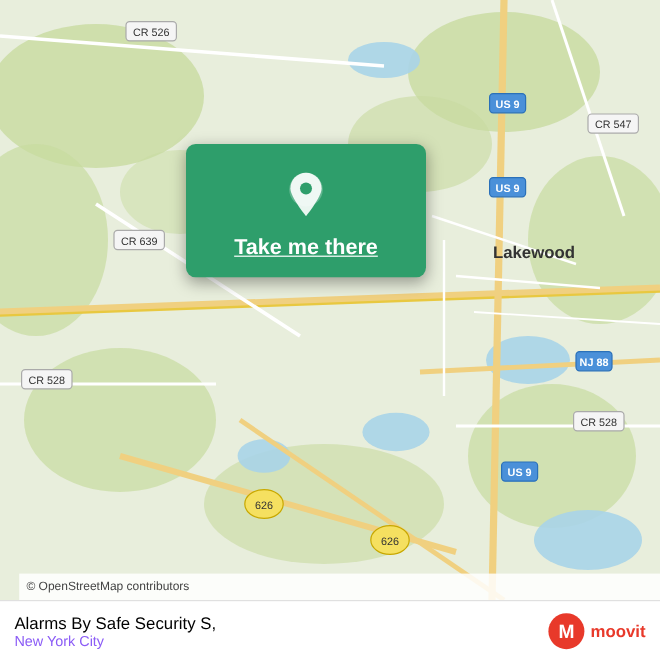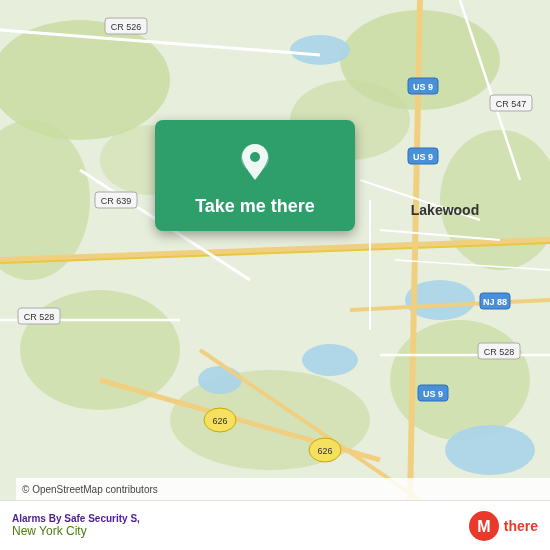--- a/index.html
+++ b/index.html
@@ -50,20 +50,21 @@
       display: flex;
       align-items: center;
       justify-content: center;
     }
 
     #take-me-there-label {
       color: #ffffff;
       font-size: 18px;
       font-weight: 600;
       text-align: center;
+      text-decoration: underline;
     }
 
     
     #copyright-bar {
       width: 550px;
       height: 22px;
       background-color: rgba(255,255,255,0.85);
       position: absolute;
       bottom: 50px;
       left: 16px;
@@ -91,28 +92,28 @@
       padding: 0 12px;
       border-top: 1px solid #e0e0e0;
     }
 
     #bottom-info {
       display: flex;
       flex-direction: column;
     }
 
     #bottom-title {
-      font-size: 10px;
-      font-weight: 700;
-      color: #4c1d95;
+      font-size: 14px;
+      font-weight: 400;
+      color: #000000;
     }
 
     #bottom-subtitle {
       font-size: 12px;
-      color: #4d7c0f;
+      color: #8b5cf6;
     }
 
     
     #moovit-logo {
       display: flex;
       align-items: center;
       gap: 4px;
     }
 
     #moovit-icon {
@@ -235,15 +236,15 @@
     <span id="bottom-title">Alarms By Safe Security S,</span>
     <span id="bottom-subtitle">New York City</span>
   </div>
   <div id="moovit-logo">
     <svg id="moovit-icon" width="32" height="32" viewBox="0 0 32 32" xmlns="http://www.w3.org/2000/svg">
 
       <circle cx="16" cy="16" r="15" fill="#e8392a"></circle>
 
       <text x="16" y="22" font-size="16" font-weight="bold" fill="white" font-family="Arial" text-anchor="middle">M</text>
     </svg>
-    <span id="moovit-text">there</span>
+    <span id="moovit-text">moovit</span>
   </div>
 </div>
 
 </body></html>

